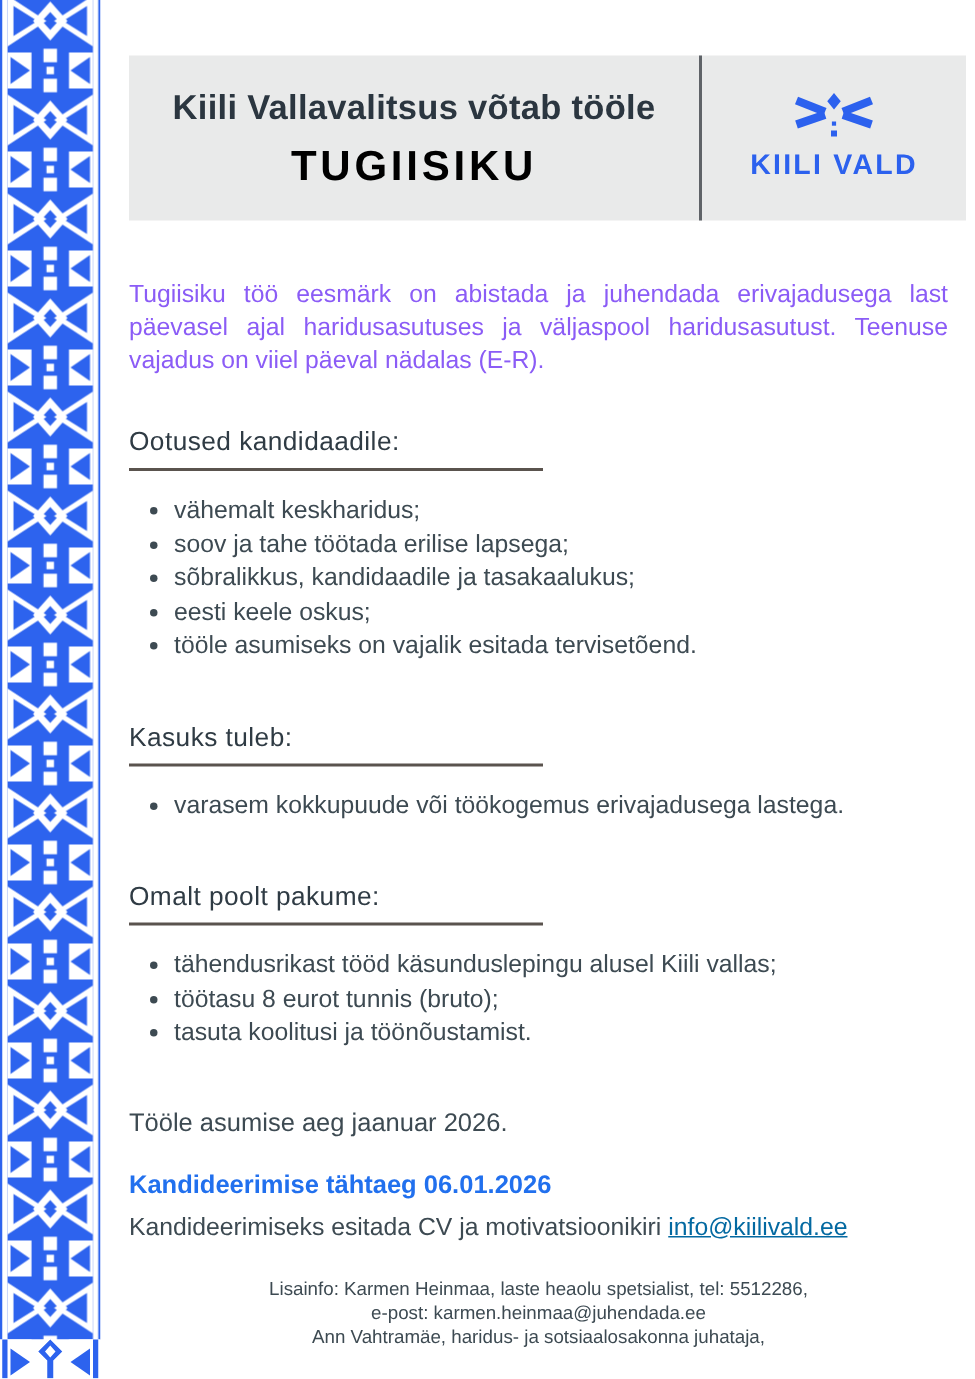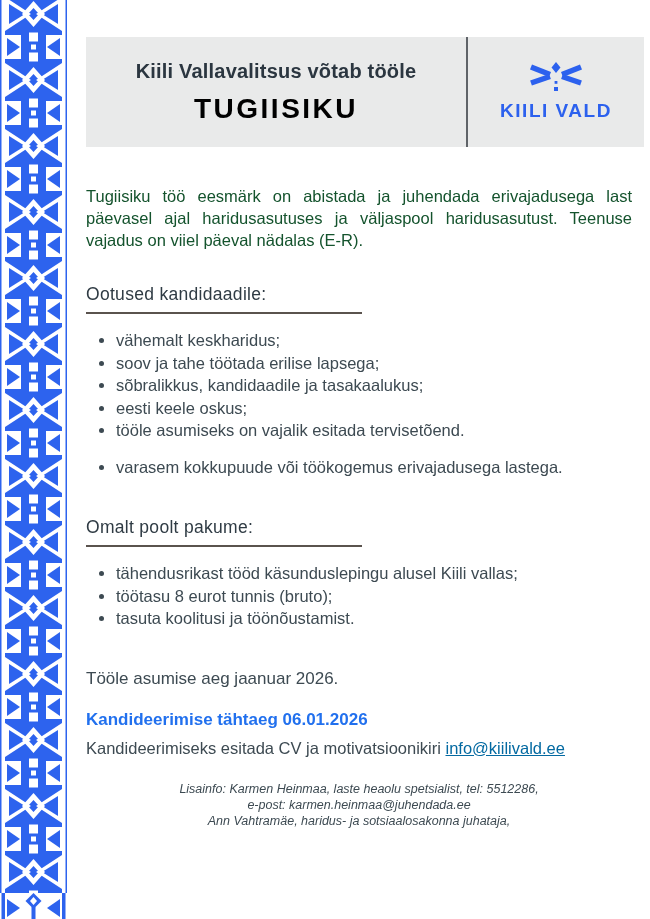--- a/index.html
+++ b/index.html
@@ -5,40 +5,40 @@
   html,body { margin:0; padding:0; background:#ffffff; }
   .page {
     position:relative; width:650px; height:919px; background:#ffffff;
     font-family:"Liberation Sans", sans-serif; color:#3d4a52; overflow:hidden;
   }
   .folk-border { position:absolute; left:0; top:0; width:67px; height:919px; }
   .content { position:absolute; left:86px; top:0; width:558px; }
 
   .header { margin-top:37px; height:110px; background:#e9eaea; display:flex; align-items:stretch; }
   .header-left { flex:1; display:flex; flex-direction:column; align-items:center; justify-content:center; }
-  .title1 { font-size:20px; font-weight:bold; color:#2b3640; letter-spacing:0.2px; }
+  .title1 { font-size:23px; font-weight:bold; color:#2b3640; letter-spacing:0.2px; }
   .title2 { font-size:28px; font-weight:bold; color:#000000; letter-spacing:2.5px; margin-top:10px; }
   .header-divider { width:2px; background:#5f6368; }
   .header-right { width:176px; display:flex; flex-direction:column; align-items:center; justify-content:center; }
   .logo-text { font-size:19px; font-weight:bold; color:#2c61ee; letter-spacing:1.5px; margin-top:4px; }
 
-  .intro { margin:38px 0 0 0; width:546px; font-size:16.5px; line-height:1.34; text-align:justify; color:#14532d; }
+  .intro { margin:38px 0 0 0; width:546px; font-size:16.5px; line-height:1.34; text-align:justify; color:#8b5cf6; }
 
   .section-heading { margin-top:33px; width:276px; border-bottom:2px solid #5a534e; padding-bottom:7px; }
   .section-heading span { font-size:17.5px; font-weight:normal; color:#2f3b44; letter-spacing:0.3px; }
   .mt-extra { margin-top:40px; }
   ul.bullets { margin:17px 0 0 0; padding-left:30px; }
   ul.bullets li { font-size:16.5px; line-height:1.18; margin-bottom:3px; color:#3d4a52; }
 
   .start-line { margin:40px 0 0 0; font-size:17px; color:#3d4a52; }
   .deadline-line { margin:21px 0 0 0; font-size:17px; font-weight:bold; color:#2170ee; }
   .apply-line { margin:9px 0 0 0; font-size:16.5px; color:#3d4a52; }
   .apply-line a { color:#0369a1; text-decoration:underline; }
 
-  .footer { margin-top:23px; width:546px; text-align:center; font-style:italic; font-size:12.5px; line-height:1.28; color:#3d4a52; }
+  .footer { margin-top:23px; width:546px; text-align:center; font-size:12.5px; line-height:1.28; color:#3d4a52; }
 </style>
 </head>
 <body>
 
 <div class="page">
 
   <div class="folk-border">
     <svg width="67" height="919" viewBox="0 0 67 919" xmlns="http://www.w3.org/2000/svg">
       <defs>
         <pattern id="folk" width="67" height="66" patternUnits="userSpaceOnUse" patternTransform="translate(0,-19)">
@@ -120,20 +120,23 @@
       <span>Ootused kandidaadile:</span>
     </div>
     <ul class="bullets">
       <li>vähemalt keskharidus;</li>
       <li>soov ja tahe töötada erilise lapsega;</li>
       <li>sõbralikkus, kandidaadile ja tasakaalukus;</li>
       <li>eesti keele oskus;</li>
       <li>tööle asumiseks on vajalik esitada tervisetõend.</li>
     </ul>
 
+    <div class="section-heading mt-extra">
+      <span>Kasuks tuleb:</span>
+    </div>
     <ul class="bullets">
       <li>varasem kokkupuude või töökogemus erivajadusega lastega.</li>
     </ul>
 
     <div class="section-heading mt-extra">
       <span>Omalt poolt pakume:</span>
     </div>
     <ul class="bullets">
       <li>tähendusrikast tööd käsunduslepingu alusel Kiili vallas;</li>
       <li>töötasu 8 eurot tunnis (bruto);</li>

